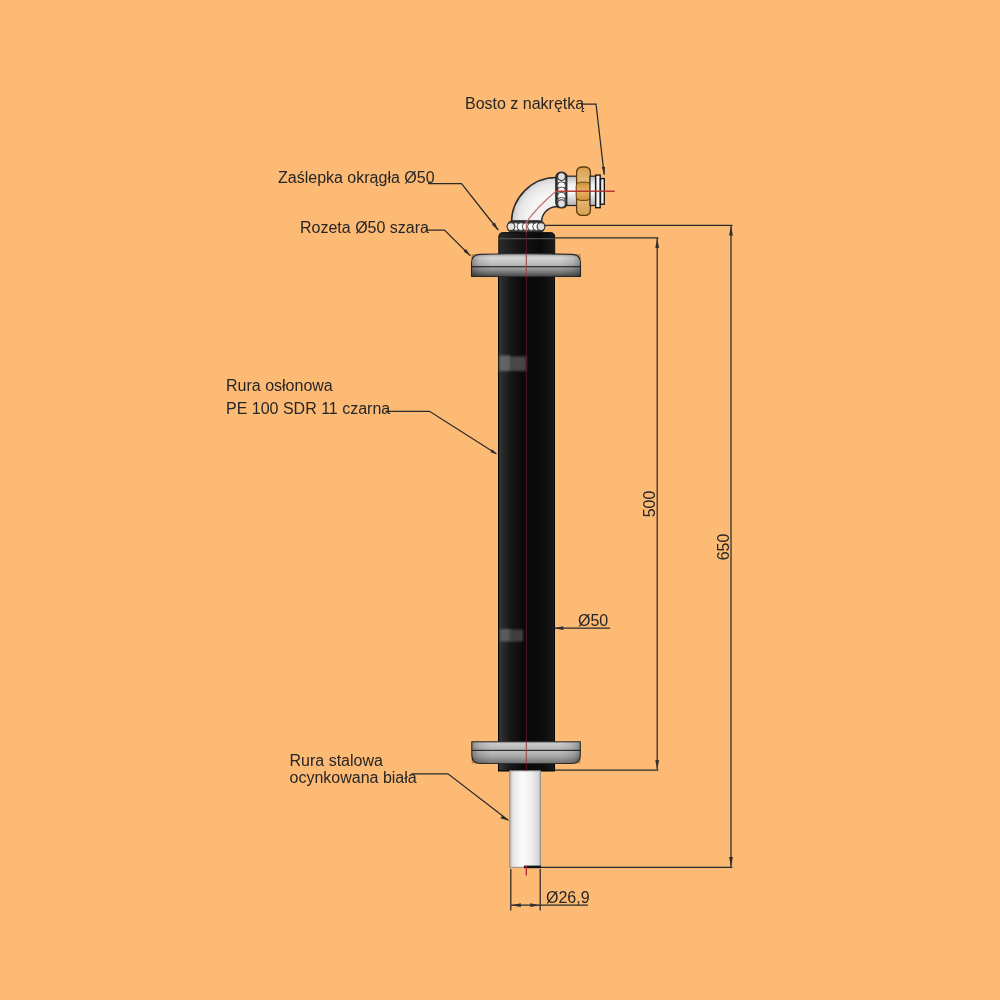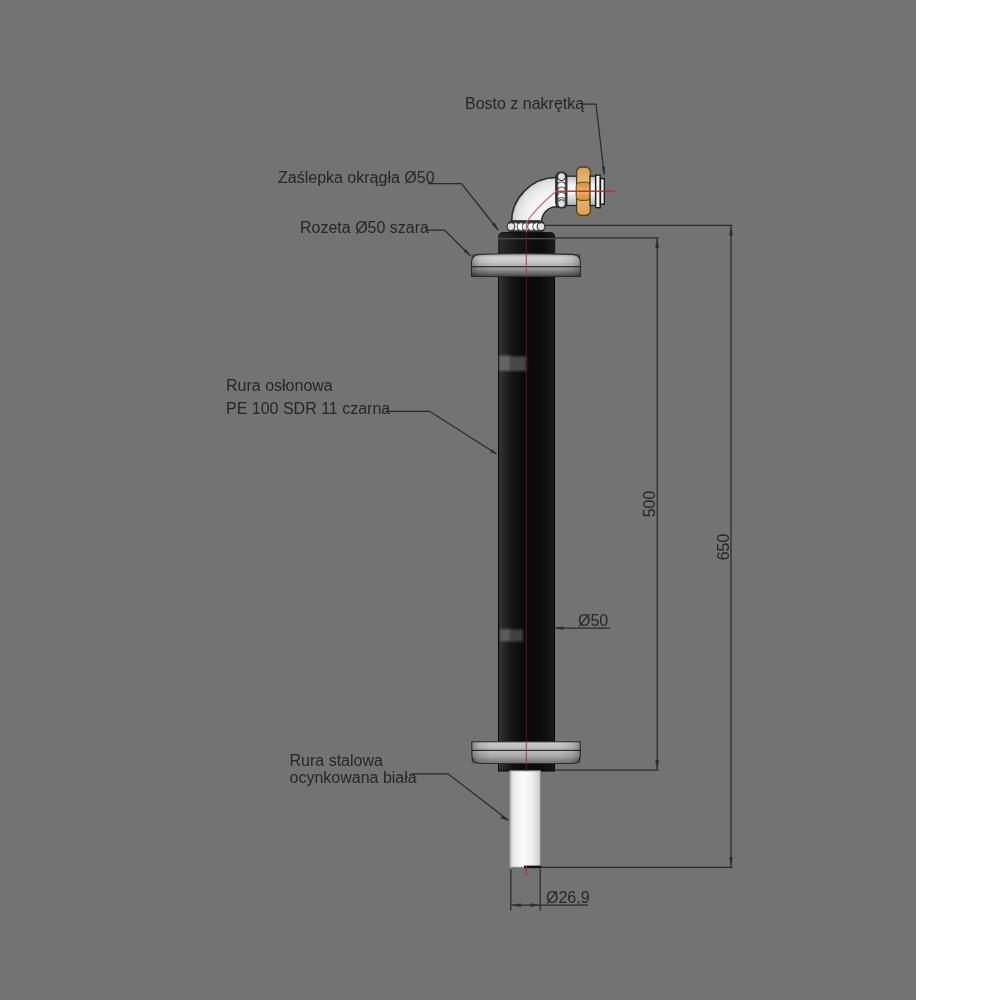--- a/index.html
+++ b/index.html
@@ -1,16 +1,16 @@
 <!DOCTYPE html>
 <html><head>
 <meta charset="utf-8">
 <style>
   html,body{margin:0;padding:0;background:#ffffff;}
-  #page{width:916px;height:1000px;position:relative;background:#737373;overflow:hidden;}
+  #page{width:1000px;height:1000px;position:relative;background:#fdba74;overflow:hidden;}
   svg{position:absolute;left:0;top:0;}
   text{font-family:"Liberation Sans",sans-serif;fill:#262626;}
 </style>
 </head>
 <body>
 <div id="page">
 <svg width="1000" height="1000" viewBox="0 0 1000 1000">
 <defs>
   <linearGradient id="gPipe" x1="0" y1="0" x2="1" y2="0">
     <stop offset="0" stop-color="#373737"></stop>

